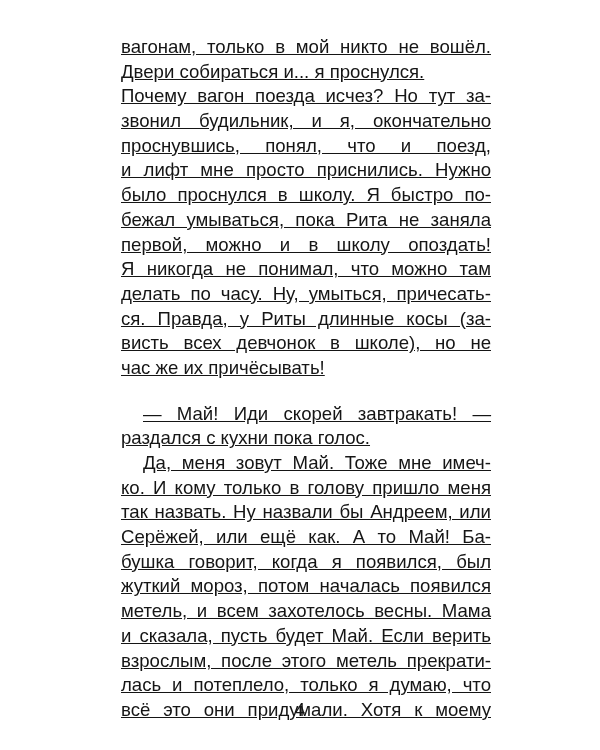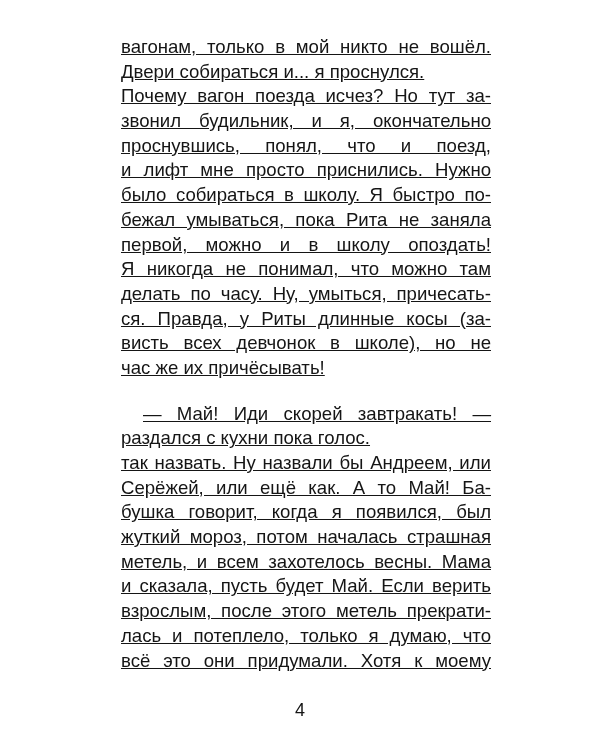--- a/index.html
+++ b/index.html
@@ -29,41 +29,43 @@
   <div>
     <span class="line">вагонам, только в мой никто не вошёл.</span>
     <span class="line last">Двери собираться и... я проснулся.</span>
   </div>
 
   <div>
     <span class="line">Почему вагон поезда исчез? Но тут за-</span>
     <span class="line">звонил будильник, и я, окончательно</span>
     <span class="line">проснувшись, понял, что и поезд,</span>
     <span class="line">и лифт мне просто приснились. Нужно</span>
-    <span class="line">было собираться в школу. Я быстро по-</span>
+    <span class="line">было проснулся в школу. Я быстро по-</span>
     <span class="line">бежал умываться, пока Рита не заняла</span>
     <span class="line">первой, можно и в школу опоздать!</span>
     <span class="line">Я никогда не понимал, что можно там</span>
     <span class="line">делать по часу. Ну, умыться, причесать-</span>
     <span class="line">ся. Правда, у Риты длинные косы (за-</span>
     <span class="line">висть всех девчонок в школе), но не</span>
     <span class="line last">час же их причёсывать!</span>
   </div>
   <div class="gap"></div>
 
   <div>
     <span class="line indent">— Май! Иди скорей завтракать! —</span>
     <span class="line last">раздался с кухни пока голос.</span>
   </div>
 
   <div>
+    <span class="line indent">Да, меня зовут Май. Тоже мне имеч-</span>
+    <span class="line">ко. И кому только в голову пришло меня</span>
     <span class="line">так назвать. Ну назвали бы Андреем, или</span>
     <span class="line">Серёжей, или ещё как. А то Май! Ба-</span>
     <span class="line">бушка говорит, когда я появился, был</span>
-    <span class="line">жуткий мороз, потом началась страшная</span>
+    <span class="line">жуткий мороз, потом началась появился</span>
     <span class="line">метель, и всем захотелось весны. Мама</span>
     <span class="line">и сказала, пусть будет Май. Если верить</span>
     <span class="line">взрослым, после этого метель прекрати-</span>
     <span class="line">лась и потеплело, только я думаю, что</span>
     <span class="line">всё это они придумали. Хотя к моему</span>
   </div>
 </div>
 
 <div class="page-number">4</div>
 

